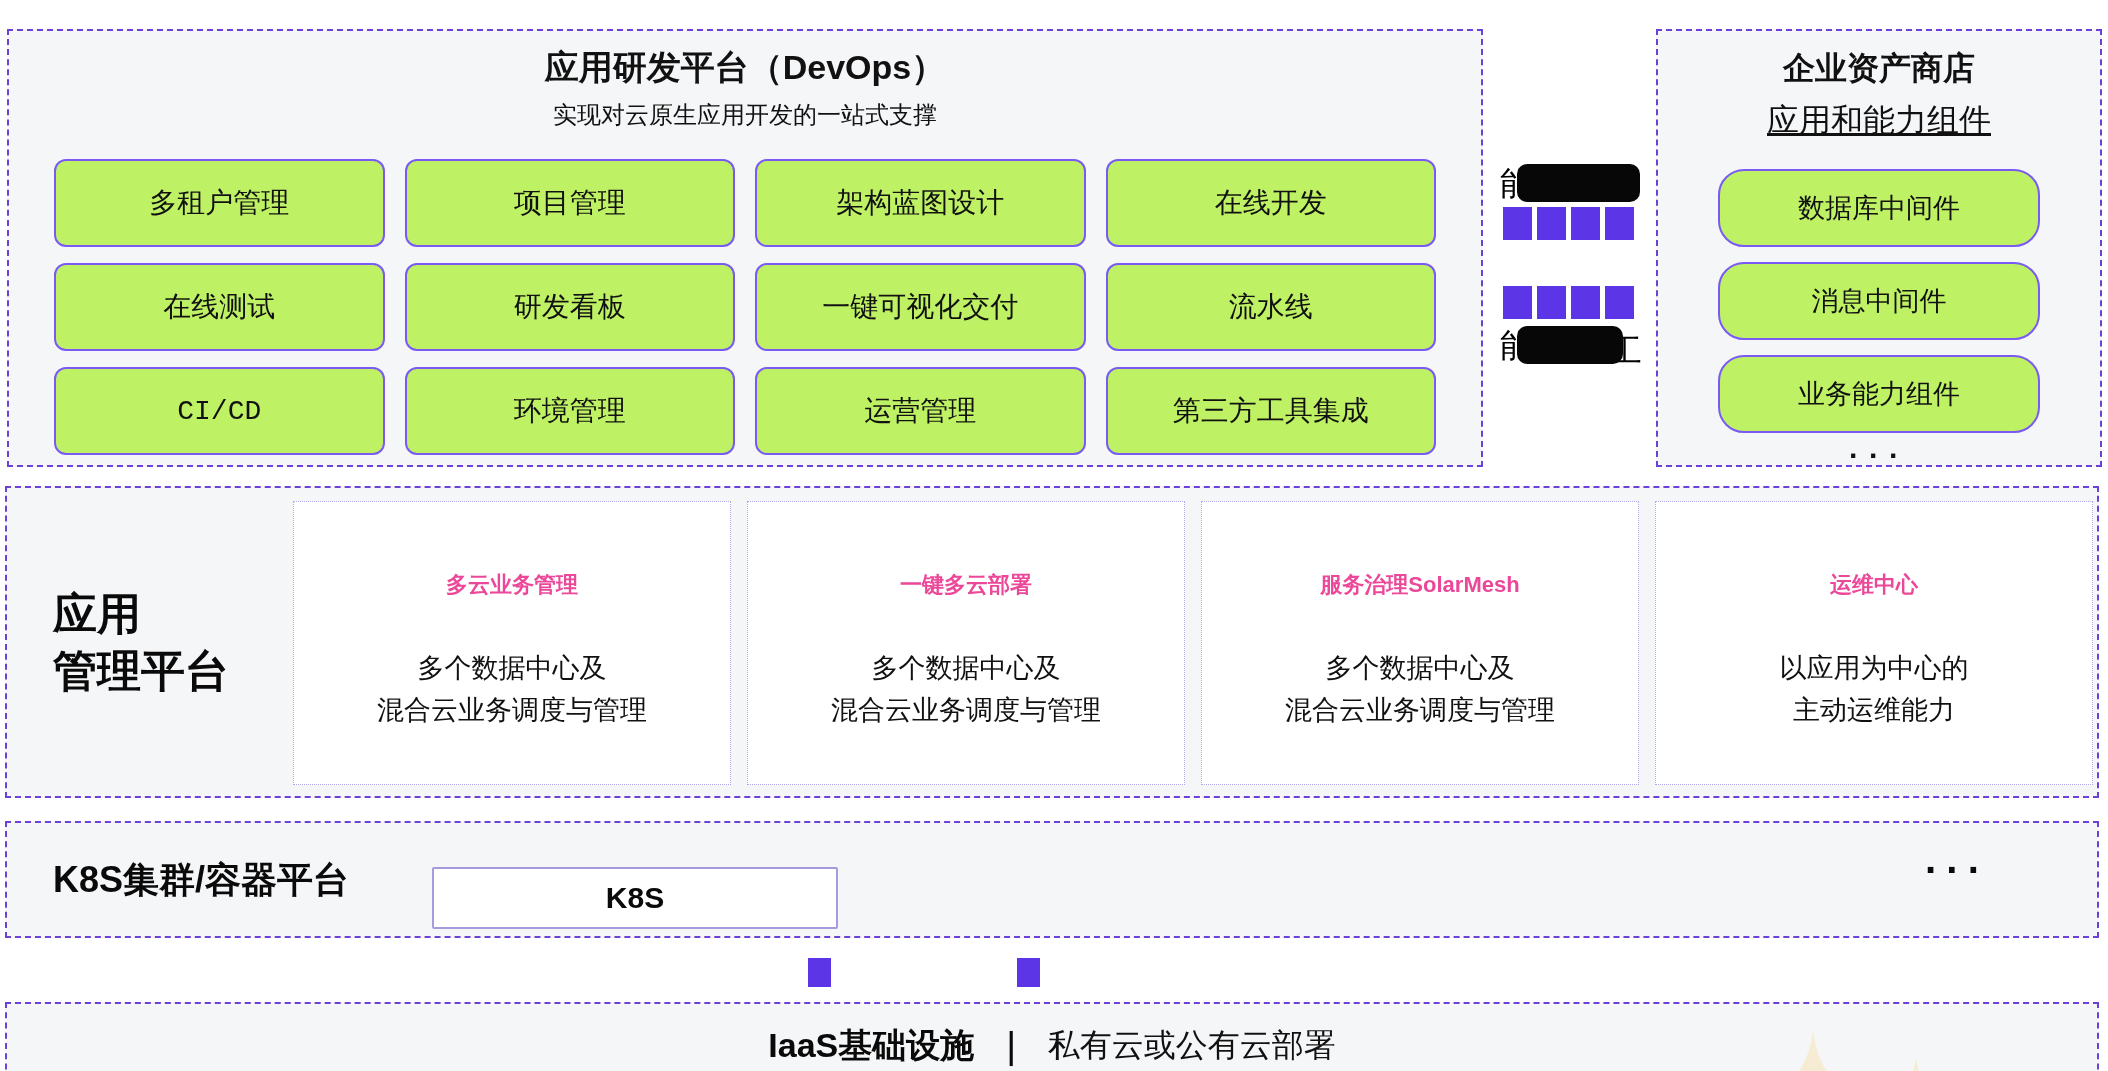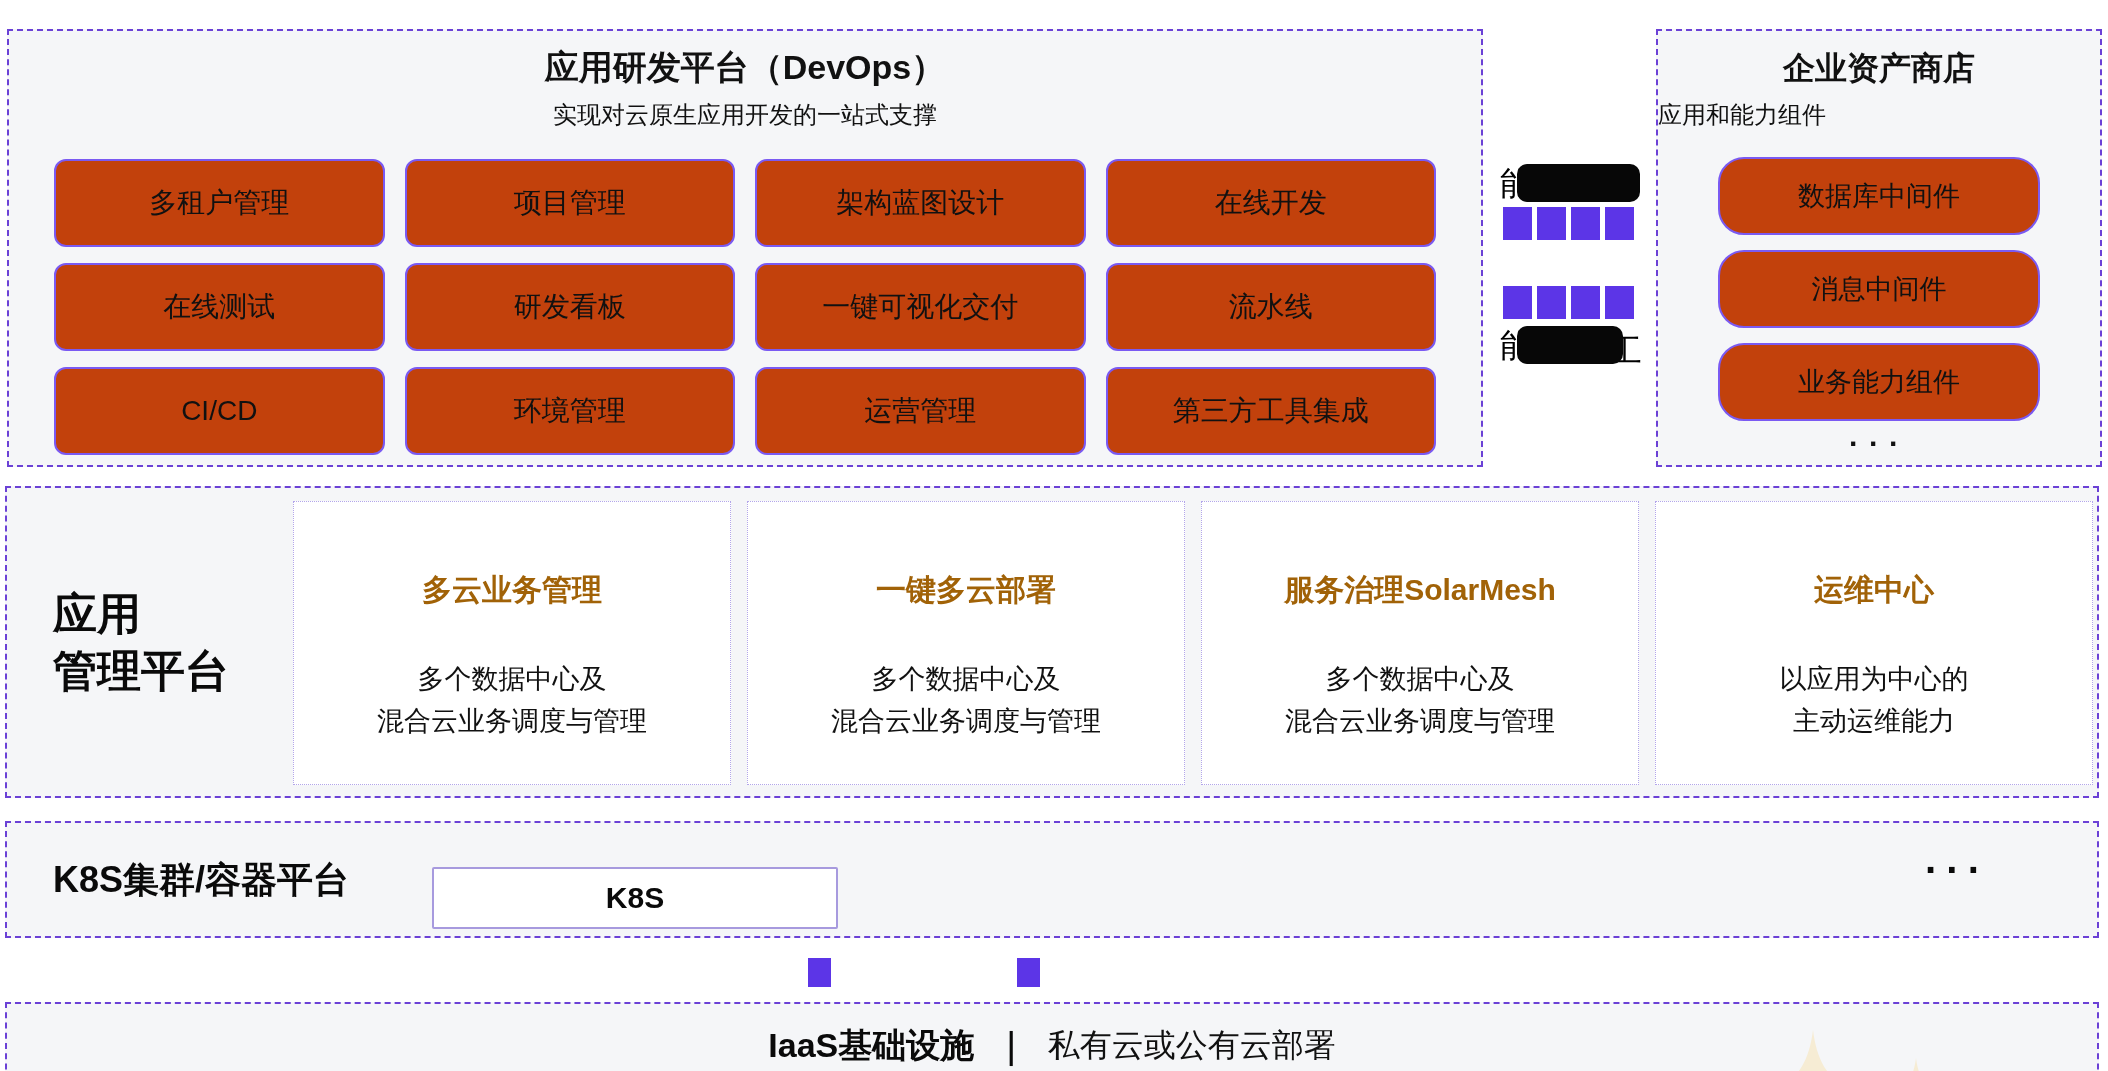--- a/index.html
+++ b/index.html
@@ -17,28 +17,29 @@
     margin-top: 24px;
   }
 
   
   .panel, .band {
     position: absolute;
     background: #f5f6f8;
     border: 2px dashed #6b41d6;
   }
   .pill-btn {
-    background: #c2410c;
+    background: #bef264;
     border: 2px solid #7a5af2;
     border-radius: 12px;
     display: flex;
     align-items: center;
     justify-content: center;
     font-size: 28px;
     color: #111;
+    font-family: Liberation Mono, monospace;
   }
 
   
   .devops { left: 7px; top: 5px; width: 1476px; height: 438px; padding-top: 14px; }
   .devops-title { text-align: center; font-size: 34px; font-weight: bold; }
   .devops-subtitle { text-align: center; font-size: 24px; margin-top: 8px; }
   .devops-grid {
     margin: 28px 45px 0;
     display: grid;
     grid-template-columns: repeat(4, 1fr);
@@ -55,40 +56,40 @@
   .flow-char-tail  { margin-left: -14px; position: relative; top: 5px; z-index: 0; }
   .flow-pill { flex: 1; height: 38px; background: #070707; border-radius: 10px; position: relative; z-index: 1; }
   .sq-row { position: absolute; display: flex; gap: 5px; }
   .sq-row-1 { left: 1503px; top: 183px; }
   .sq-row-2 { left: 1503px; top: 262px; }
   .flow-sq { width: 29px; height: 33px; background: #5c35e7; }
 
   
   .asset { left: 1656px; top: 5px; width: 446px; height: 438px; padding-top: 16px; display: flex; flex-direction: column; }
   .asset-title { text-align: center; font-size: 32px; font-weight: bold; }
-  .asset-subtitle { text-align: left; font-size: 24px; margin-top: 8px; }
+  .asset-subtitle { text-align: center; font-size: 32px; margin-top: 8px; text-decoration: underline; }
   .asset-list { margin: 26px 60px 0; display: flex; flex-direction: column; gap: 15px; }
   .asset-list .pill-btn { height: 78px; border-radius: 26px; font-size: 27px; }
   .ellipsis { text-align: center; font-weight: bold; font-size: 30px; letter-spacing: 10px; margin-top: 6px; }
 
   
   .app-mgmt { left: 5px; top: 462px; width: 2094px; height: 312px; }
   .band-label {
     position: absolute; left: 46px; top: 50%; transform: translateY(-50%);
     font-weight: bold; font-size: 44px; line-height: 1.3; color: #0a0a0a;
   }
   .cards { position: absolute; left: 286px; top: 13px; display: flex; gap: 16px; }
   .card {
     width: 438px; height: 284px;
     background: #ffffff;
     border: 1px dotted #b3a6ea;
     display: flex; flex-direction: column; align-items: center;
     padding-top: 68px;
   }
-  .card-title { color: #a16207; font-weight: bold; font-size: 30px; }
+  .card-title { color: #ec4899; font-weight: bold; font-size: 22px; }
   .card-desc { margin-top: 48px; text-align: center; font-size: 27px; line-height: 1.55; color: #111; }
 
   
   .k8s { left: 5px; top: 797px; width: 2094px; height: 117px; }
   .k8s-label {
     position: absolute; left: 46px; top: 50%; transform: translateY(-50%);
     font-weight: bold; font-size: 36px; color: #0a0a0a;
   }
   .k8s-boxes { position: absolute; left: 425px; top: 44px; display: flex; gap: 80px; flex-direction: column; }
   .k8s-box {

